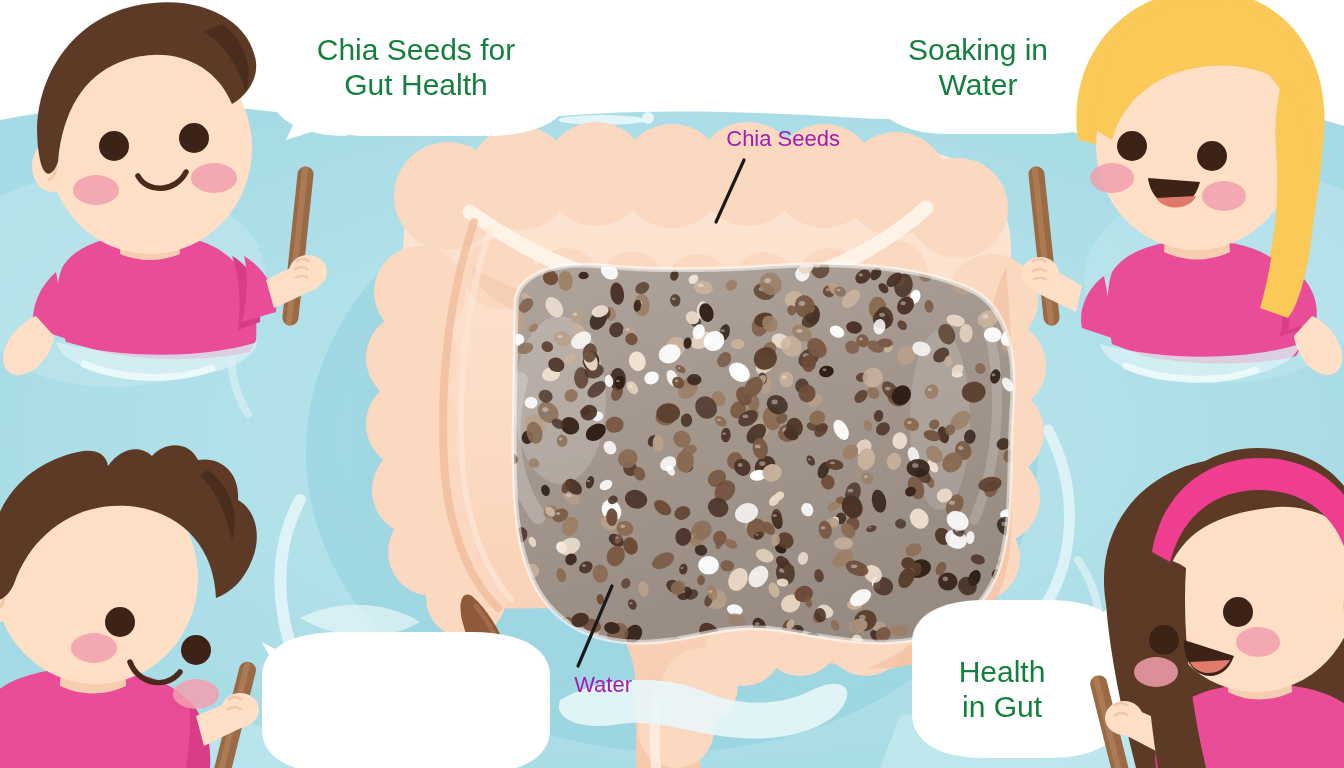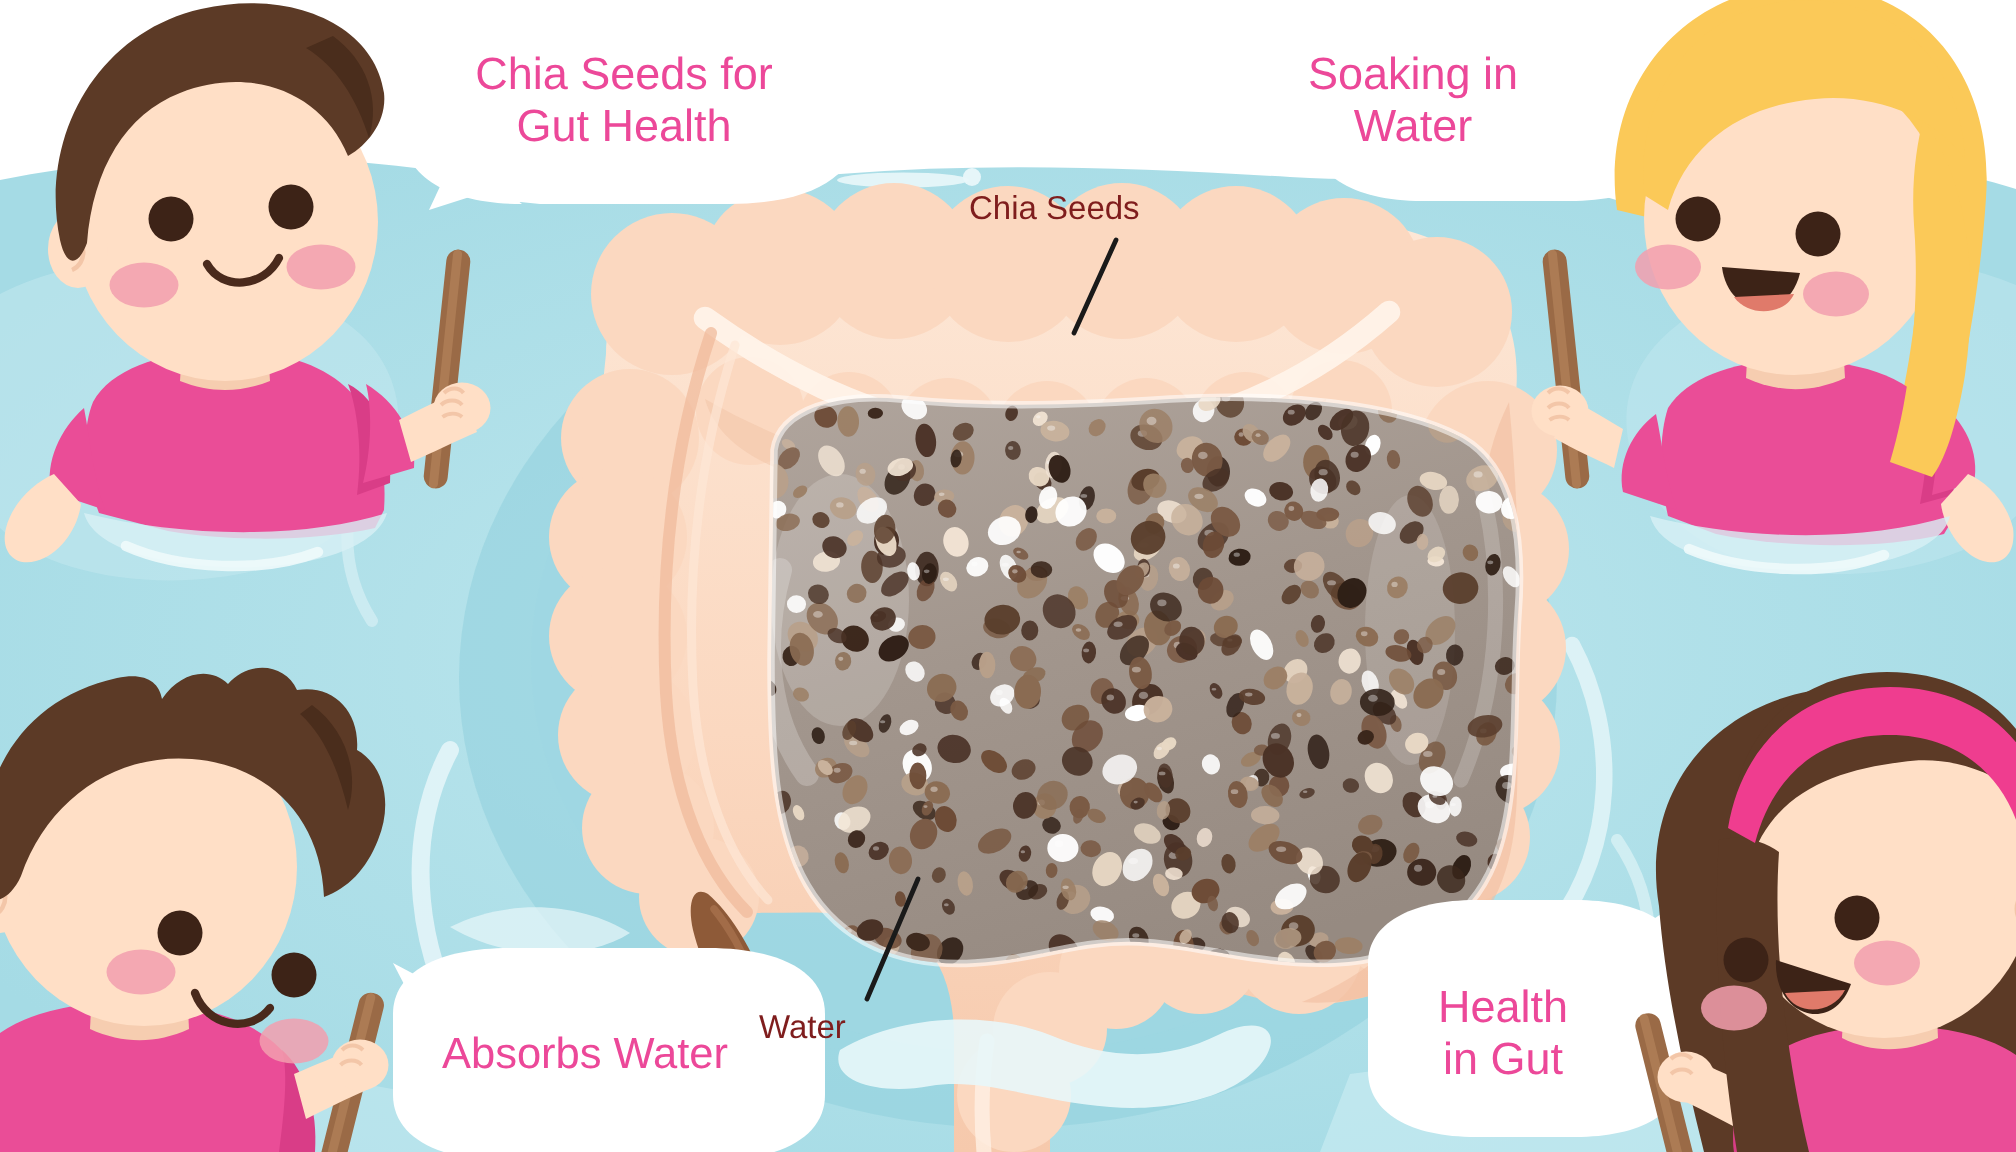--- a/index.html
+++ b/index.html
@@ -3,34 +3,34 @@
 <meta charset="utf-8">
 <style>
   html,body{margin:0;padding:0;background:#ffffff;}
   body{width:1344px;height:768px;overflow:hidden;font-family:"Liberation Sans",sans-serif;}
   #stage{position:relative;width:1344px;height:768px;background:#ffffff;overflow:hidden;}
   svg{display:block;}
   #art{position:absolute;left:0;top:0;width:1344px;height:768px;}
 
   
   .bubble-text{
-    position:absolute;color:#ec4899;text-align:center;
+    position:absolute;color:#15803d;text-align:center;
     font-family:"Liberation Sans",sans-serif;font-weight:400;line-height:1.18;
     white-space:pre-line;letter-spacing:0px;
   }
   .bubble-lg{font-size:30px;}
   .bubble-md{font-size:29px;}
   .callout-text{
-    position:absolute;color:#7f1d1d;text-align:left;
+    position:absolute;color:#a21caf;text-align:right;
     font-family:"Liberation Sans",sans-serif;font-size:22px;font-weight:400;
     white-space:nowrap;
   }
 
   #t-title{left:296px;top:32px;width:240px;}
-  #t-soak{left:844px;top:32px;width:196px;}
+  #t-soak{left:880px;top:32px;width:196px;}
   #t-absorb{left:272px;top:686px;width:236px;}
   #t-expand{left:902px;top:654px;width:200px;}
 
   #t-chia{left:646px;top:126px;width:194px;}
   #t-water{left:506px;top:672px;width:126px;}
 </style>
 </head>
 <body>
 
 <div id="stage">
@@ -930,21 +930,20 @@
 
     </g>
   </svg>
 
   <div class="bubble-text bubble-lg" id="t-title">Chia Seeds for
 Gut Health</div>
 
   <div class="bubble-text bubble-lg" id="t-soak">Soaking in
 Water</div>
 
-  <div class="bubble-text bubble-md" id="t-absorb">Absorbs Water</div>
 
   <div class="bubble-text bubble-lg" id="t-expand">Health
 in Gut</div>
 
   <div class="callout-text" id="t-chia">Chia Seeds</div>
 
   <div class="callout-text" id="t-water">Water</div>
 
 </div>
 

